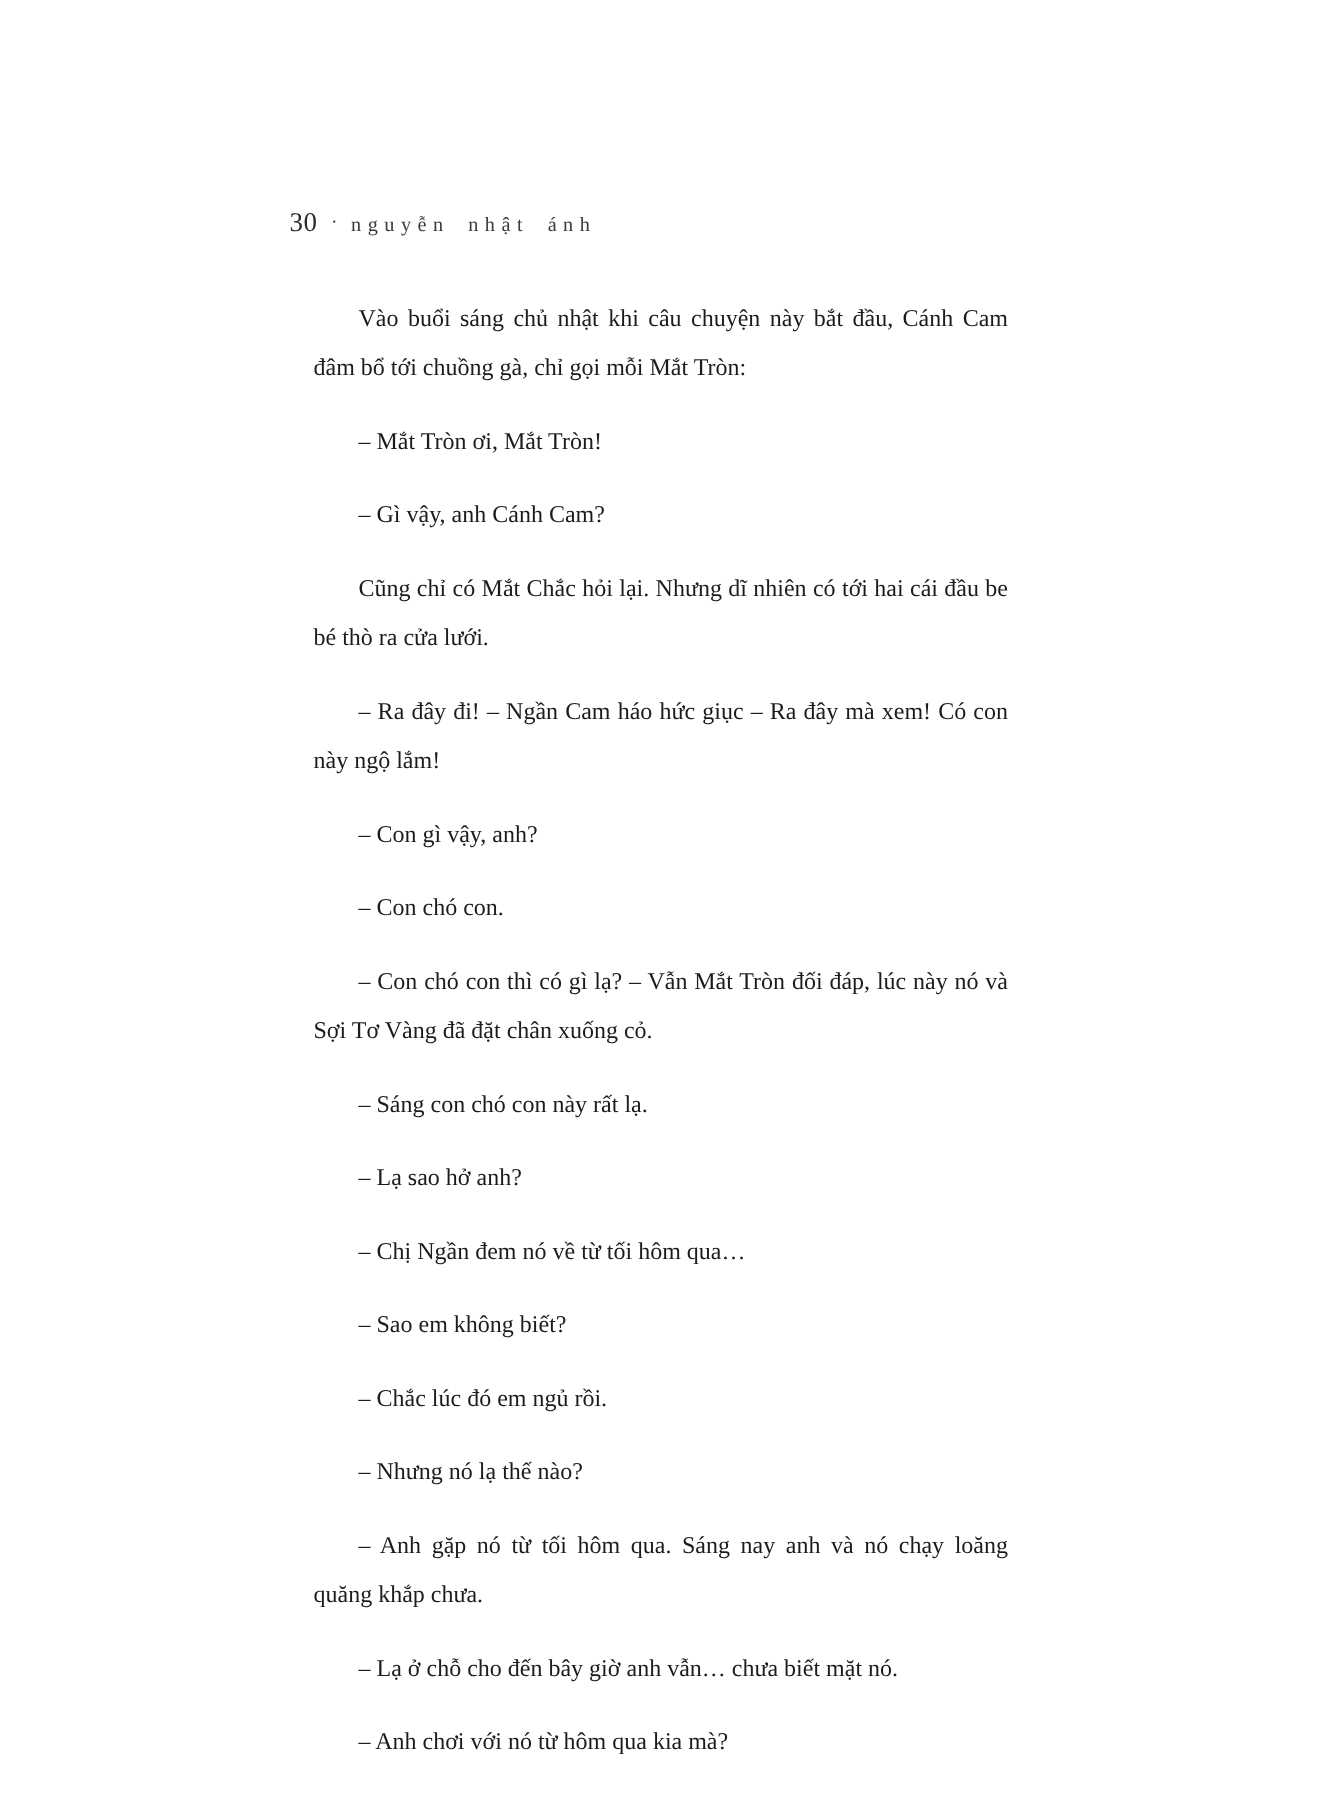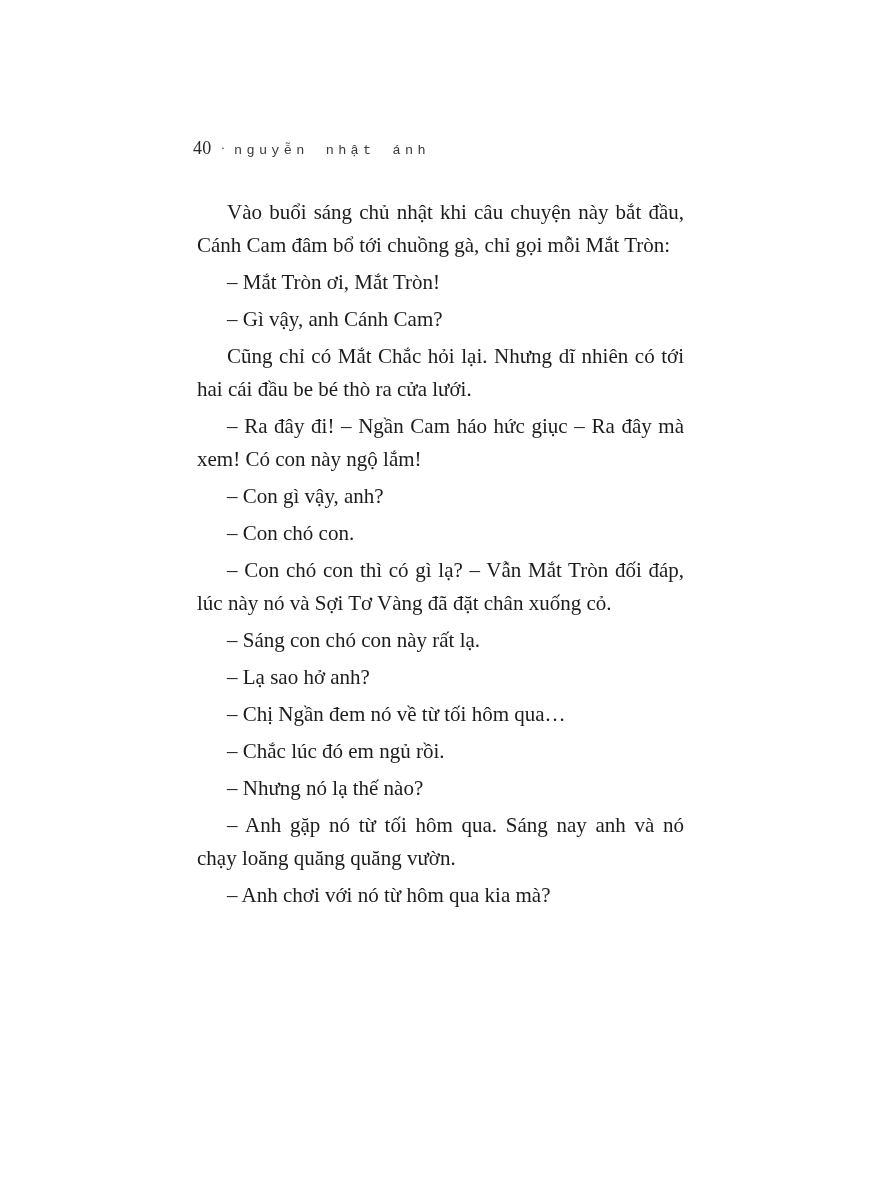--- a/index.html
+++ b/index.html
@@ -38,38 +38,37 @@
     color: #3a3a3a;
     position: relative;
     top: -2px;
   }
   .author-name {
     font-size: 13.5px;
     color: #3a3a3a;
     letter-spacing: 0.32em;
     word-spacing: 0.35em;
     text-transform: lowercase;
-    font-family: Liberation Mono, monospace;
   }
   .body-text p {
-    margin: 4px;
-    font-size: 21px;
+    margin: 16px;
+    font-size: 16px;
     line-height: 33px;
     text-align: justify;
     text-indent: 30px;
     color: #1c1c1c;
   }
 </style>
 </head>
 <body>
 
 <div class="page">
 
   <div class="page-header">
-    <span class="page-number">40</span>
+    <span class="page-number">30</span>
     <span class="header-dot">·</span>
     <span class="author-name">nguyễn nhật ánh</span>
   </div>
 
   <div class="body-text">
 
       <p>Vào buổi sáng chủ nhật khi câu chuyện này bắt đầu, Cánh Cam đâm bổ tới chuồng gà, chỉ gọi mỗi Mắt Tròn:</p>
 
       <p>– Mắt Tròn ơi, Mắt Tròn!</p>
 
@@ -84,25 +83,27 @@
       <p>– Con chó con.</p>
 
       <p>– Con chó con thì có gì lạ? – Vẫn Mắt Tròn đối đáp, lúc này nó và Sợi Tơ Vàng đã đặt chân xuống cỏ.</p>
 
       <p>– Sáng con chó con này rất lạ.</p>
 
       <p>– Lạ sao hở anh?</p>
 
       <p>– Chị Ngần đem nó về từ tối hôm qua…</p>
 
+      <p>– Sao em không biết?</p>
 
       <p>– Chắc lúc đó em ngủ rồi.</p>
 
       <p>– Nhưng nó lạ thế nào?</p>
 
-      <p>– Anh gặp nó từ tối hôm qua. Sáng nay anh và nó chạy loăng quăng quăng vườn.</p>
+      <p>– Anh gặp nó từ tối hôm qua. Sáng nay anh và nó chạy loăng quăng khắp chưa.</p>
 
 
+      <p>– Lạ ở chỗ cho đến bây giờ anh vẫn… chưa biết mặt nó.</p>
 
       <p>– Anh chơi với nó từ hôm qua kia mà?</p>
     </div>
 
 </div>
 
 </body></html>

